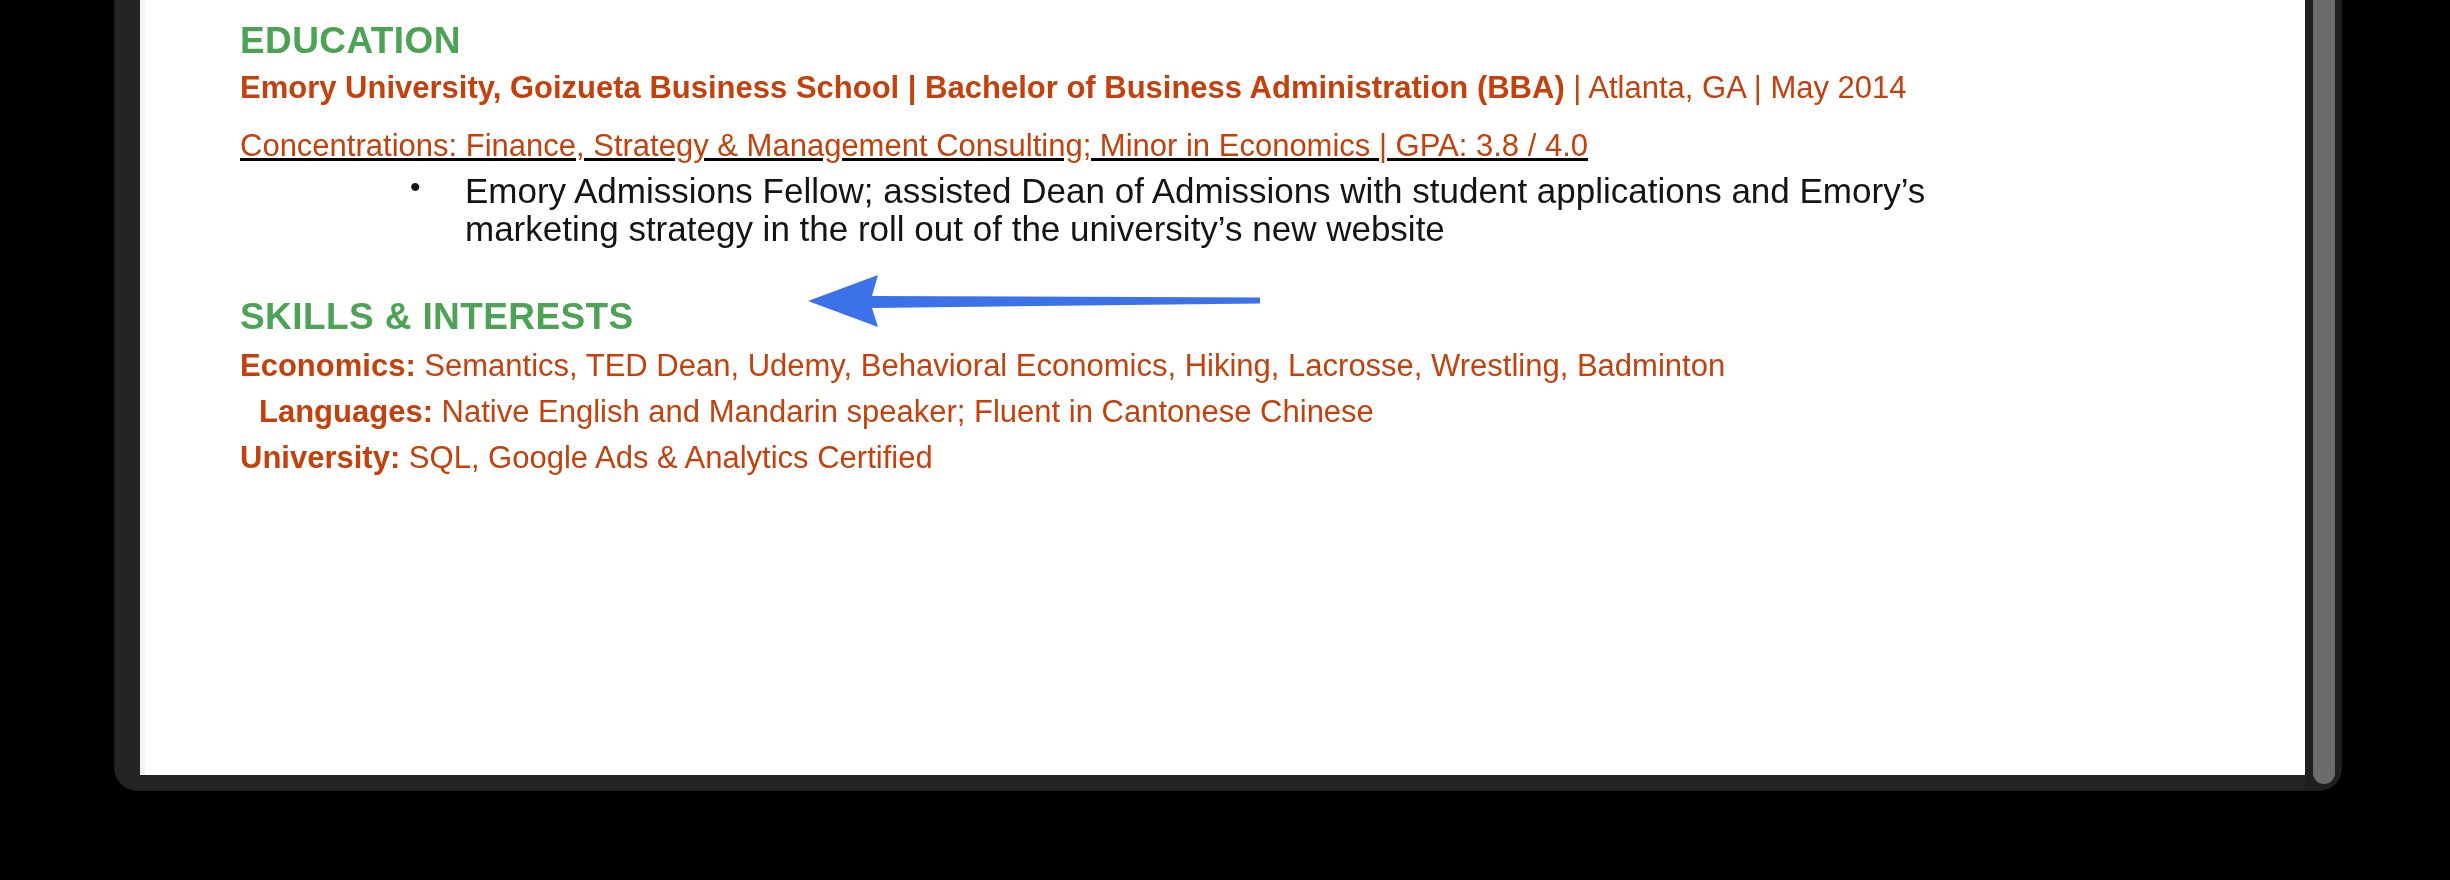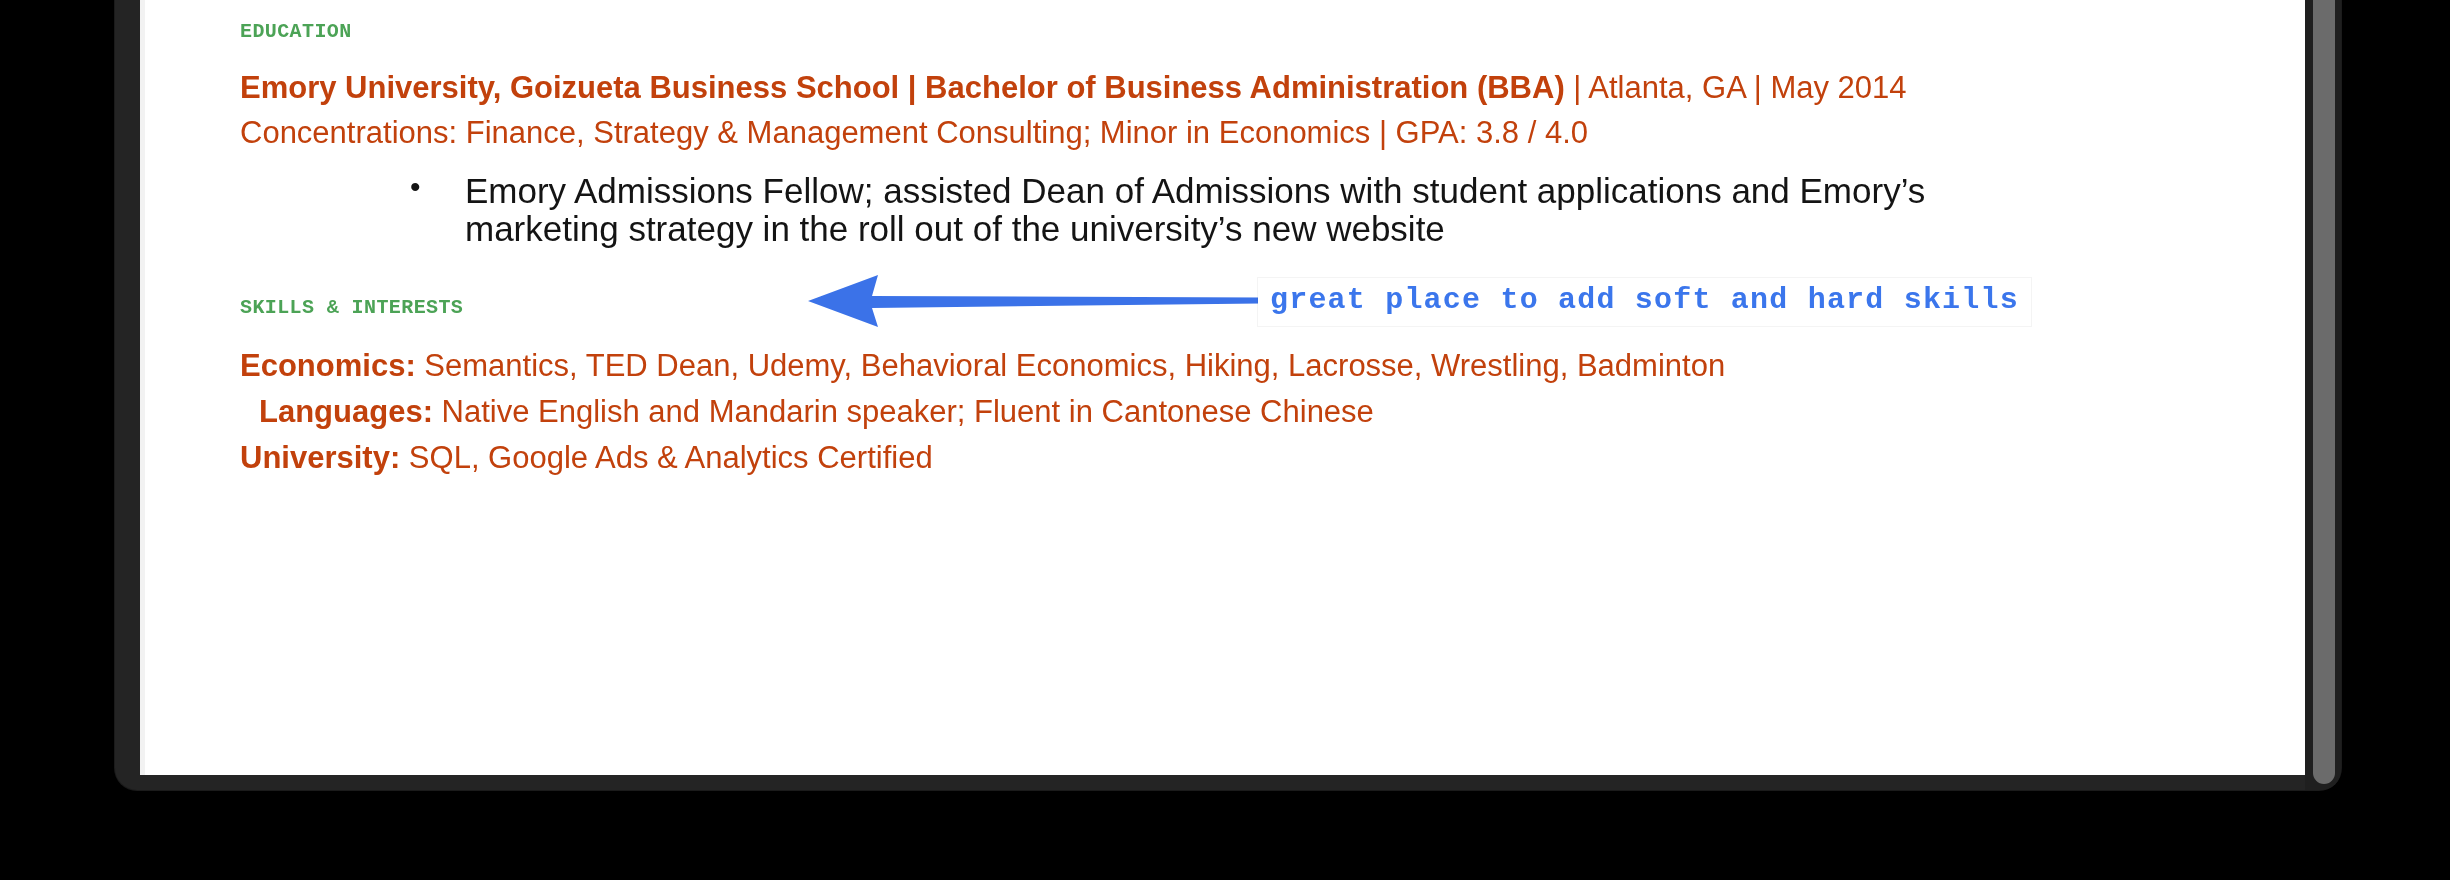--- a/index.html
+++ b/index.html
@@ -80,23 +80,23 @@
   
   .doc-body {
     position: absolute;
     left: 100px;   
     top: 0px;
     width: 2000px;
   }
 
   .section-heading {
     color: #4ca356;
-    font-family: Liberation Mono, monospace;
+    font-family: Liberation Sans, sans-serif;
     font-weight: bold;
-    font-size: 20px;
+    font-size: 37px;
     letter-spacing: 0.4px;
     line-height: 1;
     white-space: nowrap;
   }
 
   .line {
     color: #c2410c;
     font-family: "Liberation Sans", sans-serif;
     font-size: 31px;
     line-height: 1;
@@ -126,21 +126,21 @@
     color: #141414;
     font-size: 35px;
     line-height: 38px;
   }
 
   
   .row { position: absolute; left: 0; }
 
   #row-education       { top: 22px; }
   #row-emory           { top: 72px; }
-  #row-concentrations  { top: 117px; }
+  #row-concentrations  { top: 130px; text-decoration: underline; }
   #row-bullet          { top: 172px; }
   #row-skills          { top: 298px; }
   #row-interests       { top: 350px; }
   #row-languages       { top: 396px; margin-left: 19px; }
   #row-technical       { top: 442px; }
 
   
   .annotation-arrow {
     position: absolute;
     left: 660px;
@@ -216,17 +216,16 @@
       <div class="row" id="row-technical">
         <div class="line"><span class="bold">University:</span><span> SQL, Google Ads &amp; Analytics Certified</span></div>
       </div>
 
     </div>
 
     <svg class="annotation-arrow" viewBox="0 0 460 58">
       <path d="M 8 29 L 78 3 L 72 24 L 460 25.5 L 460 31.5 L 72 36 L 78 55 Z" fill="#3b72e8"></path>
     </svg>
 
-    <div class="annotation-callout">great place to add soft and hard skills</div>
 
   </div>
 
 </div>
 
 </body></html>

